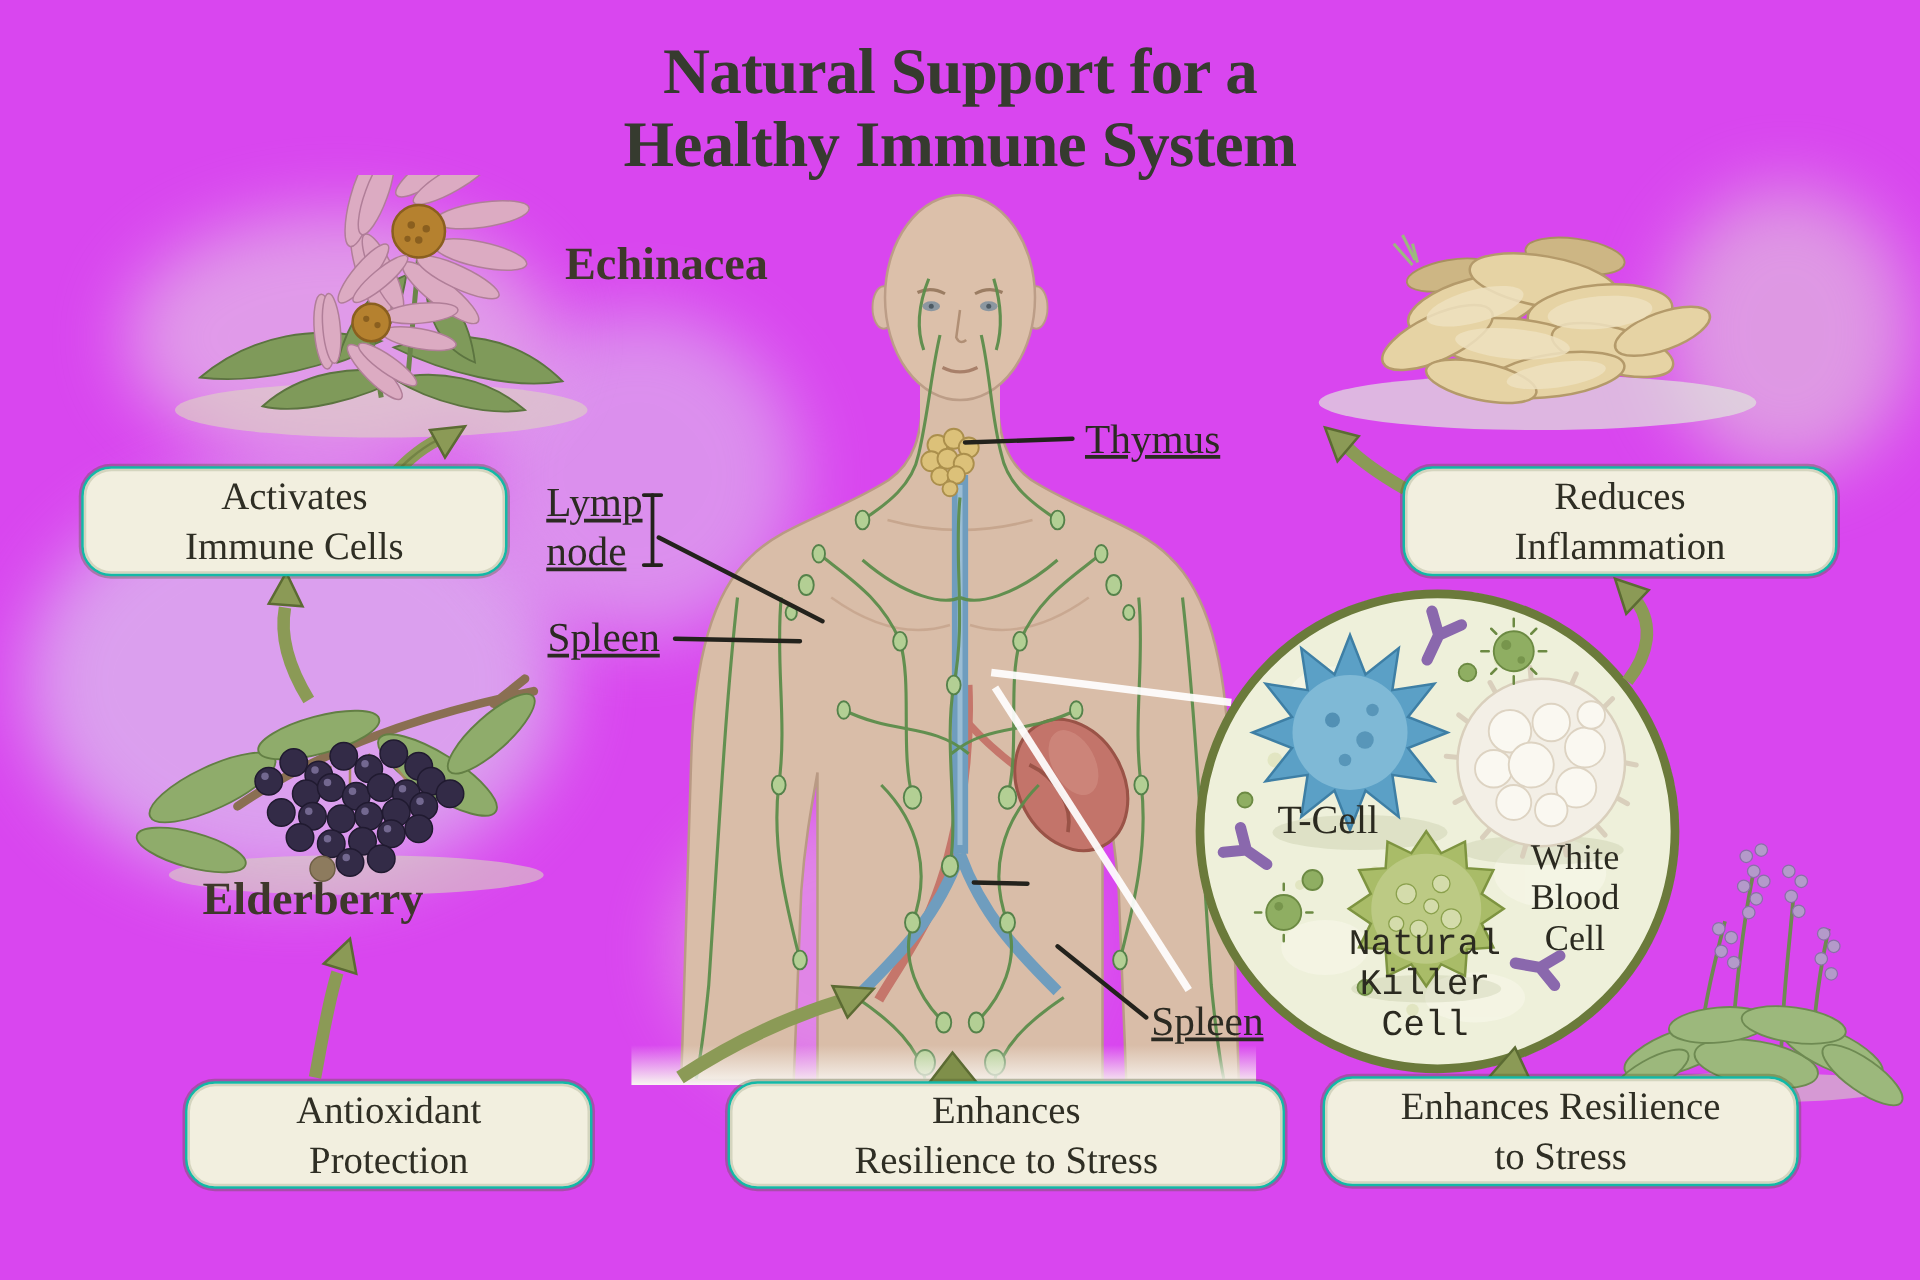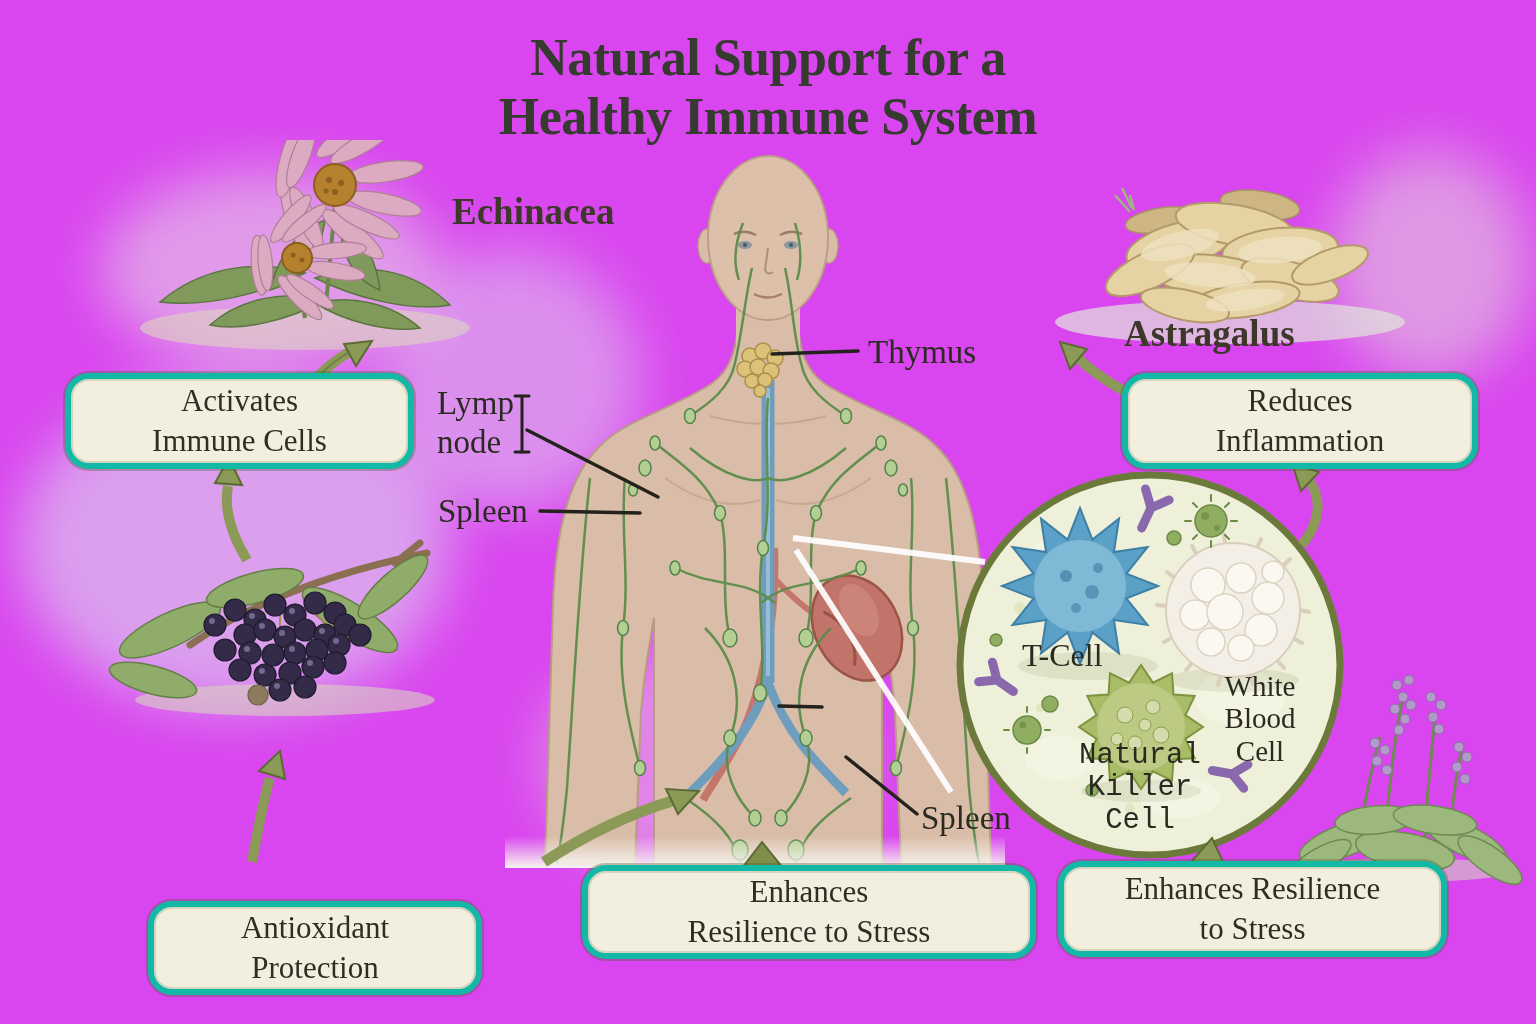--- a/index.html
+++ b/index.html
@@ -12,27 +12,27 @@
   .wash{position:absolute;border-radius:50%;filter:blur(28px);pointer-events:none;}
   .title{
     width:100%;text-align:center;top:28px;left:0;
     font-size:52px;font-weight:bold;color:#363b2f;line-height:1.14;
     white-space:pre-line;letter-spacing:-0.5px;
   }
   .herb-label{
     font-size:37px;font-weight:bold;color:#3e382b;white-space:pre-line;
   }
   .anat-label{
-    font-size:33px;color:#2b2a22;white-space:pre-line;line-height:1.18;
+    font-size:33px;color:#2b2a22;white-space:pre-line;line-height:1.18;text-decoration:underline;
   }
   .cell-label{
     font-size:29px;color:#2b2a20;white-space:pre-line;line-height:1.12;text-align:center;
   }
   .benefit-box{
-    background:#f2efdf;border:6px solid #14b8a6;border-radius:24px;
+    background:#f2efdf;border:2px solid #14b8a6;border-radius:24px;
     box-shadow:0 0 0 2px rgba(78,92,42,.35), inset 0 0 0 2px rgba(78,92,42,.18);
     display:flex;align-items:center;justify-content:center;text-align:center;
     font-size:31px;color:#2f2e24;line-height:1.28;white-space:pre-line;
   }
   svg{display:block;}
 </style>
 </head>
 <body>
 
 <div id="canvas">
@@ -473,39 +473,39 @@
         <path d="M1203,872 L1206,861" fill="none" stroke="#8b9a56" stroke-width="10"></path>
         <polygon points="1212,838 1225,866 1191,862" fill="#8b9a56" stroke="#5c6b33" stroke-width="2"></polygon>
       </g>
     </g>
   </svg>
 
   <div class="abs title">Natural Support for a
 Healthy Immune System</div>
 
   <div class="abs herb-label" style="left:452px;top:190px;">Echinacea</div>
-  <div class="abs herb-label" style="left:1124px;top:312px;">Astragalus</div>
+  <div class="abs herb-label" style="left:162px;top:698px;">Elderberry</div>
 
   <div class="abs anat-label" style="left:868px;top:333px;">Thymus</div>
   <div class="abs anat-label" style="left:437px;top:384px;">Lymp
 node</div>
   <div class="abs anat-label" style="left:438px;top:492px;">Spleen</div>
   <div class="abs anat-label" style="left:921px;top:799px;">Spleen</div>
 
   <div class="abs cell-label" style="left:1022px;top:638px;font-size:32px;">T-Cell</div>
   <div class="abs cell-label" style="left:1205px;top:670px;width:110px;">White
 Blood
 Cell</div>
   <div class="abs cell-label" style="left:1035px;top:740px;width:210px;font-family:Liberation Mono, monospace;">Natural Killer
 Cell</div>
 
   <div class="abs benefit-box" style="left:65px;top:373px;width:337px;height:84px;">Activates
 Immune Cells</div>
   <div class="abs benefit-box" style="left:1122px;top:373px;width:344px;height:84px;text-align:center;">Reduces
 Inflammation</div>
-  <div class="abs benefit-box" style="left:148px;top:865px;width:322px;height:82px;margin-top:36px;">Antioxidant
+  <div class="abs benefit-box" style="left:148px;top:865px;width:322px;height:82px;">Antioxidant
 Protection</div>
   <div class="abs benefit-box" style="left:1058px;top:861px;width:377px;height:84px;">Enhances Resilience
 to Stress</div>
   <div class="abs benefit-box" style="left:582px;top:865px;width:442px;height:82px;">Enhances
 Resilience to Stress</div>
 
 </div>
 
 </body></html>

